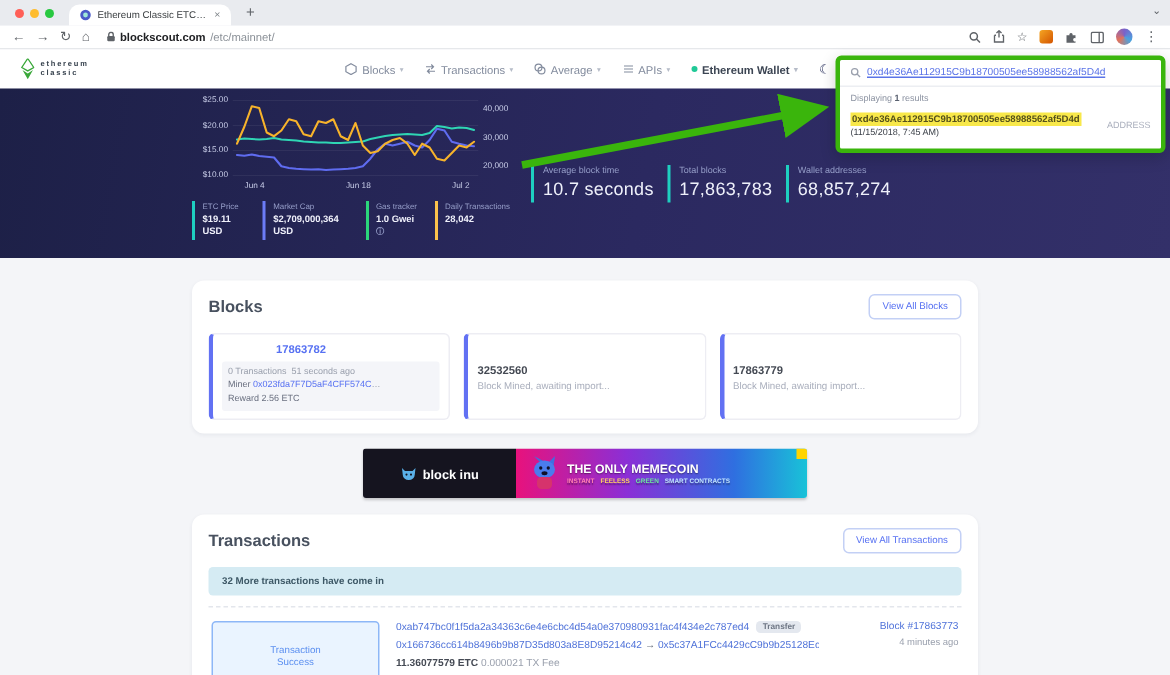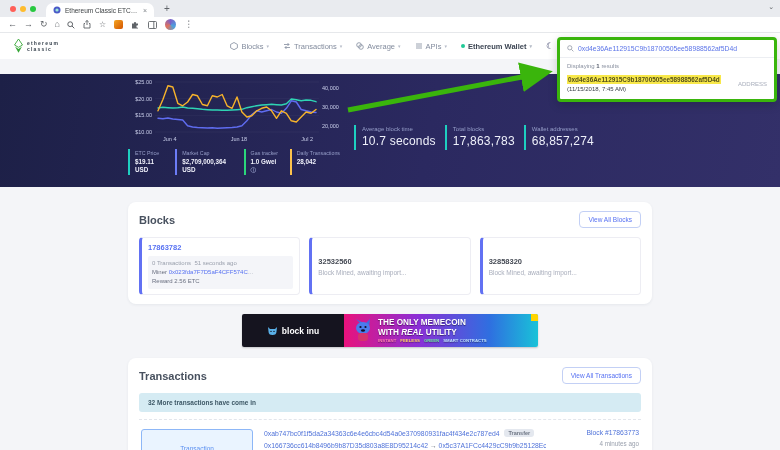--- a/index.html
+++ b/index.html
@@ -31,21 +31,21 @@
   .logo { display:flex; align-items:center; gap:4px; }
   .logo-text { font-size:5px; letter-spacing:1.2px; color:#35404c; font-weight:bold; line-height:1.2; }
   .navitems { margin-left:auto; display:flex; align-items:center; gap:14px; padding-right:212px; }
   .navitem { display:flex; align-items:center; gap:3px; font-size:7.5px; color:#828b9d; }
   .caret { font-size:5px; color:#b6bcc8; }
   .netdot { width:4px; height:4px; border-radius:50%; background:#20c997; }
   .moon { font-size:9px; color:#2e3560; }
 
   
   .hero { height:113px; background:linear-gradient(100deg,#1d2047 0%,#2b2960 55%,#333069 100%); position:relative; }
-  .hero-inner { width:524px; margin:15px auto; display:flex; padding-top:5px; }
+  .hero-inner { width:524px; margin:0 auto; display:flex; padding-top:5px; }
   .chart-col { width:216px; }
   .chart-wrap { display:flex; align-items:stretch; }
   .ytl { width:27px; display:flex; flex-direction:column; justify-content:space-between; font-size:5.5px; color:#c9cee9; text-align:right; padding:0 3px 0 0; height:56px; }
   .ytr { width:23px; display:flex; flex-direction:column; justify-content:space-around; font-size:5.5px; color:#c9cee9; padding-left:3px; height:56px; }
   .xlabels { display:flex; justify-content:space-between; width:164px; margin-left:27px; font-size:5.5px; color:#c9cee9; margin-top:1px; padding:0 6px 0 8px; }
   .stat-cards { display:flex; gap:6px; margin-top:7px; }
   .stat-card { border-left:2px solid #1ecfc0; padding:1px 4px 1px 5px; }
   .sc-label { font-size:5.3px; color:#969ec9; white-space:nowrap; }
   .sc-value { font-size:6.3px; color:#f0f1fb; font-weight:bold; margin-top:2px; max-width:58px; line-height:1.25; }
   .info-i { font-size:5.5px; color:#969ec9; }
@@ -72,21 +72,21 @@
   .container { width:524px; margin:15px auto 0; }
   .card { background:#fff; border-radius:8px; box-shadow:0 1px 3px rgba(40,50,80,.07); padding:9px 11px; }
   .card-head { display:flex; justify-content:space-between; align-items:center; margin-bottom:9px; }
   .card-title { font-size:11px; color:#48515f; font-weight:bold; }
   .btn { border:1px solid #c3d0f5; color:#5771f2; font-size:6.5px; padding:4px 8px; border-radius:4px; background:#fff; white-space:nowrap; }
 
   .blocks-grid { display:flex; gap:9px; }
   .blk { flex:1; border:1px solid #ededf3; border-left:3px solid #6271f3; border-radius:4px; background:#fff; padding:5px 6px; min-height:58px; display:flex; flex-direction:column; }
   .blk.pending { justify-content:center; }
   .blk-num { font-size:7.5px; font-weight:bold; color:#454a54; }
-  .blk-num.link { color:#5771f2; }
+  .blk-num.link { color:#5771f2;margin-left:36px; }
   .blk-status { font-size:6.5px; color:#a9aebc; margin-top:3px; }
   .blk-detail { background:#f4f5f9; margin-top:4px; padding:3px 4px; border-radius:2px; font-size:6px; color:#9aa0ad; line-height:1.5; }
   .blk-detail .dark { color:#6a7080; }
   .miner-link { color:#5771f2; }
   .miner-line { white-space:nowrap; overflow:hidden; text-overflow:ellipsis; max-width:104px; }
 
   
   .ad { width:296px; height:33px; margin:10px auto 0; display:flex; position:relative; border-radius:2px; overflow:hidden; box-shadow:0 1px 2px rgba(0,0,0,.2); }
   .ad-left { width:102px; background:#15141f; display:flex; align-items:center; justify-content:center; gap:4px; color:#fff; font-size:8.5px; font-weight:bold; }
   .ad-right { flex:1; background:linear-gradient(90deg,#e8127c 0%,#8b2fd6 38%,#2f6fe0 75%,#19c2d8 100%); display:flex; flex-direction:column; justify-content:center; padding-left:34px; position:relative; }
@@ -132,20 +132,28 @@
   </div>
   <span class="newtab">+</span>
   <span class="strip-chev">⌄</span>
 </div>
 
 <div class="toolbar">
   <span class="nav-ic">←</span>
   <span class="nav-ic">→</span>
   <span class="nav-ic">↻</span>
   <span class="nav-ic">⌂</span>
+  <div class="url">
+    <svg width="6" height="7" viewBox="0 0 6 7">
+        <rect x="0.5" y="3" width="5" height="3.5" rx="0.8" fill="#5f6368"></rect>
+        <path d="M1.5 3 V2 a1.5 1.5 0 0 1 3 0 V3" fill="none" stroke="#5f6368" stroke-width="0.9"></path>
+      </svg>
+    <span class="host">blockscout.com</span>
+      <span class="path">/etc/mainnet/</span>
+  </div>
   <div class="right-ics">
     <svg width="8" height="8" viewBox="0 0 8 8">
         <circle cx="3.2" cy="3.2" r="2.4" fill="none" stroke="#5f6368" stroke-width="1"></circle>
         <line x1="5" y1="5" x2="7.3" y2="7.3" stroke="#5f6368" stroke-width="1"></line>
       </svg>
     <svg width="8" height="9" viewBox="0 0 8 9">
         <path d="M4 0.5 V5 M2.3 2 L4 0.5 L5.7 2" fill="none" stroke="#5f6368" stroke-width="0.9"></path>
         <path d="M1 3.5 H2 M6 3.5 H7 M1 3.5 V8 H7 V3.5" fill="none" stroke="#5f6368" stroke-width="0.9"></path>
       </svg>
     <span class="star">☆</span>
@@ -323,21 +331,21 @@
           <div><span>0 Transactions</span>&nbsp;&nbsp;<span>51 seconds ago</span></div>
           <div class="miner-line"><span class="dark">Miner</span> <span class="miner-link">0x023fda7F7D5aF4CFF574C507bb...</span></div>
           <div class="dark">Reward 2.56 ETC</div>
         </div>
       </div>
       <div class="blk pending">
         <span class="blk-num">32532560</span>
         <span class="blk-status">Block Mined, awaiting import...</span>
       </div>
       <div class="blk pending">
-        <span class="blk-num">32858320</span>
+        <span class="blk-num">17863779</span>
         <span class="blk-status">Block Mined, awaiting import...</span>
       </div>
     </div>
   </div>
 
   <div class="ad">
     <div class="ad-left">
       <svg width="11" height="10" viewBox="0 0 11 10">
         <path d="M1 1 L3 3 H8 L10 1 L9.5 5.5 A4 3.5 0 0 1 1.5 5.5 Z" fill="#5ab0e8"></path>
         <circle cx="4" cy="5.4" r="0.7" fill="#15141f"></circle>
@@ -349,21 +357,20 @@
       <svg class="ad-mascot" width="22" height="25" viewBox="0 0 22 25">
         <path d="M4 1 L8 5 H14 L18 1 L17 8 Z" fill="#3f6fe0"></path>
         <ellipse cx="11" cy="10" rx="7" ry="6" fill="#4a7ced"></ellipse>
         <circle cx="8.5" cy="9" r="1.1" fill="#101028"></circle>
           <circle cx="13.5" cy="9" r="1.1" fill="#101028"></circle>
         <ellipse cx="11" cy="12.5" rx="2" ry="1.3" fill="#101028"></ellipse>
         <rect x="6" y="15" width="10" height="8" rx="3" fill="#d6336c"></rect>
       </svg>
       <div class="ad-h1">
         <div>THE ONLY MEMECOIN</div>
-        <div><span>WITH</span> <span class="em">REAL</span> <span>UTILITY</span></div>
       </div>
       <div class="ad-tags" id="ad-tags">
         <span style="color: rgb(255, 127, 176);">INSTANT</span>
         <span style="color: rgb(255, 209, 102);">FEELESS</span>
         <span style="color: rgb(110, 231, 160);">GREEN</span>
         <span style="color: rgb(191, 227, 255);">SMART CONTRACTS</span>
       </div>
       <span class="ad-corner"></span>
     </div>
   </div>

